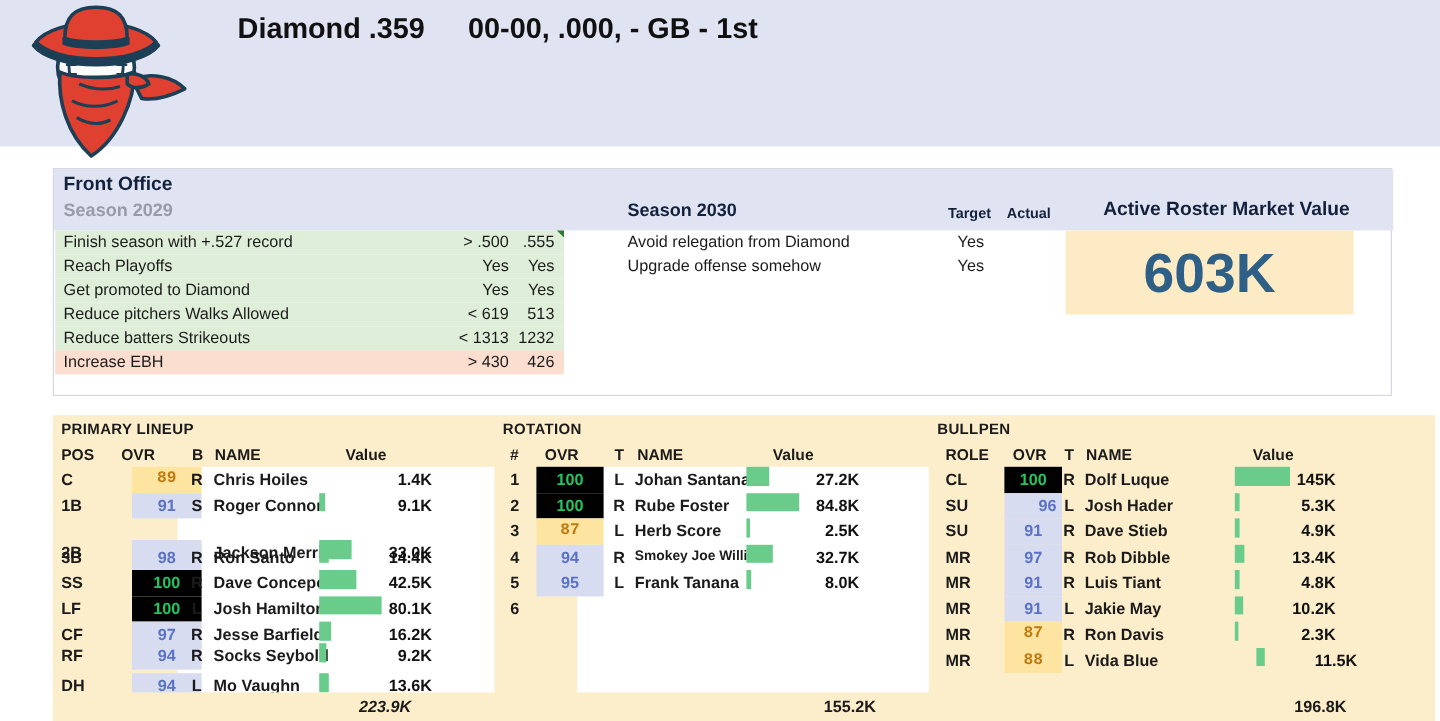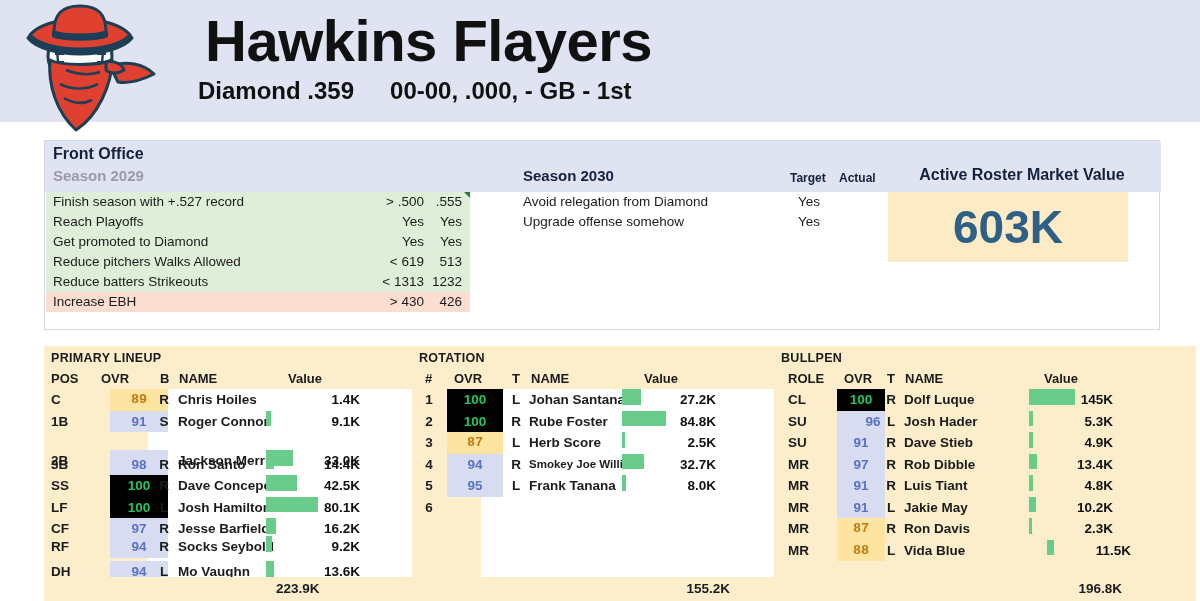--- a/index.html
+++ b/index.html
@@ -201,21 +201,20 @@
 
         <path d="M40 28 C40 10 48 2 66 2 C84 2 92 10 92 28 C82 32 50 32 40 28 Z" fill="#e04030" stroke="#1d3f56" stroke-width="3" stroke-linejoin="round"></path>
 
         <path d="M36 56 C48 62 84 62 98 56 C98 80 84 112 62 126 C42 108 34 80 36 56 Z" fill="#e04030" stroke="#1d3f56" stroke-width="3" stroke-linejoin="round"></path>
         <path d="M52 66 C62 70 74 72 86 68 M46 80 C58 86 72 86 84 80 M50 94 C60 100 70 100 78 96" fill="none" stroke="#1d3f56" stroke-width="2.6"></path>
 
         <path d="M92 58 C100 56 108 60 110 66 C104 70 96 70 92 66 Z" fill="#e04030" stroke="#1d3f56" stroke-width="3" stroke-linejoin="round"></path>
       </svg>
     </div>
     <div class="title-block">
-      <div class="team-title">Hawkins Flayers</div>
       <div class="subtitle-row">
         <span class="sub-league">Diamond .359</span>
         <span class="sub-record">00-00, .000, - GB - 1st</span>
       </div>
     </div>
   </div>
 
   <div class="fo-panel">
     <div class="fo-headband"></div>
     <div class="fo-title">Front Office</div>
@@ -540,18 +539,18 @@
             <span class="cell-name" style="left:130px; width:130px;">Vida Blue</span>
             <div class="valwrap" style="position:absolute; left:273px; width:90px;">
               <div class="valbar" style="width: 7px;"></div>
               <span class="valtxt">11.5K</span>
             </div>
           </div>
         </div>
     </div>
 
     <div class="totals-row">
-      <span style="left:232px; width:90px; text-align:left;">223.9K</span>
+      <span style="left:232px; width:90px; text-align:center;font-style:italic;">223.9K</span>
       <span style="left:596px; width:90px; text-align:right;">155.2K</span>
       <span style="left:988px; width:90px; text-align:right;">196.8K</span>
     </div>
   </div>
 </div>
 
 </body></html>

